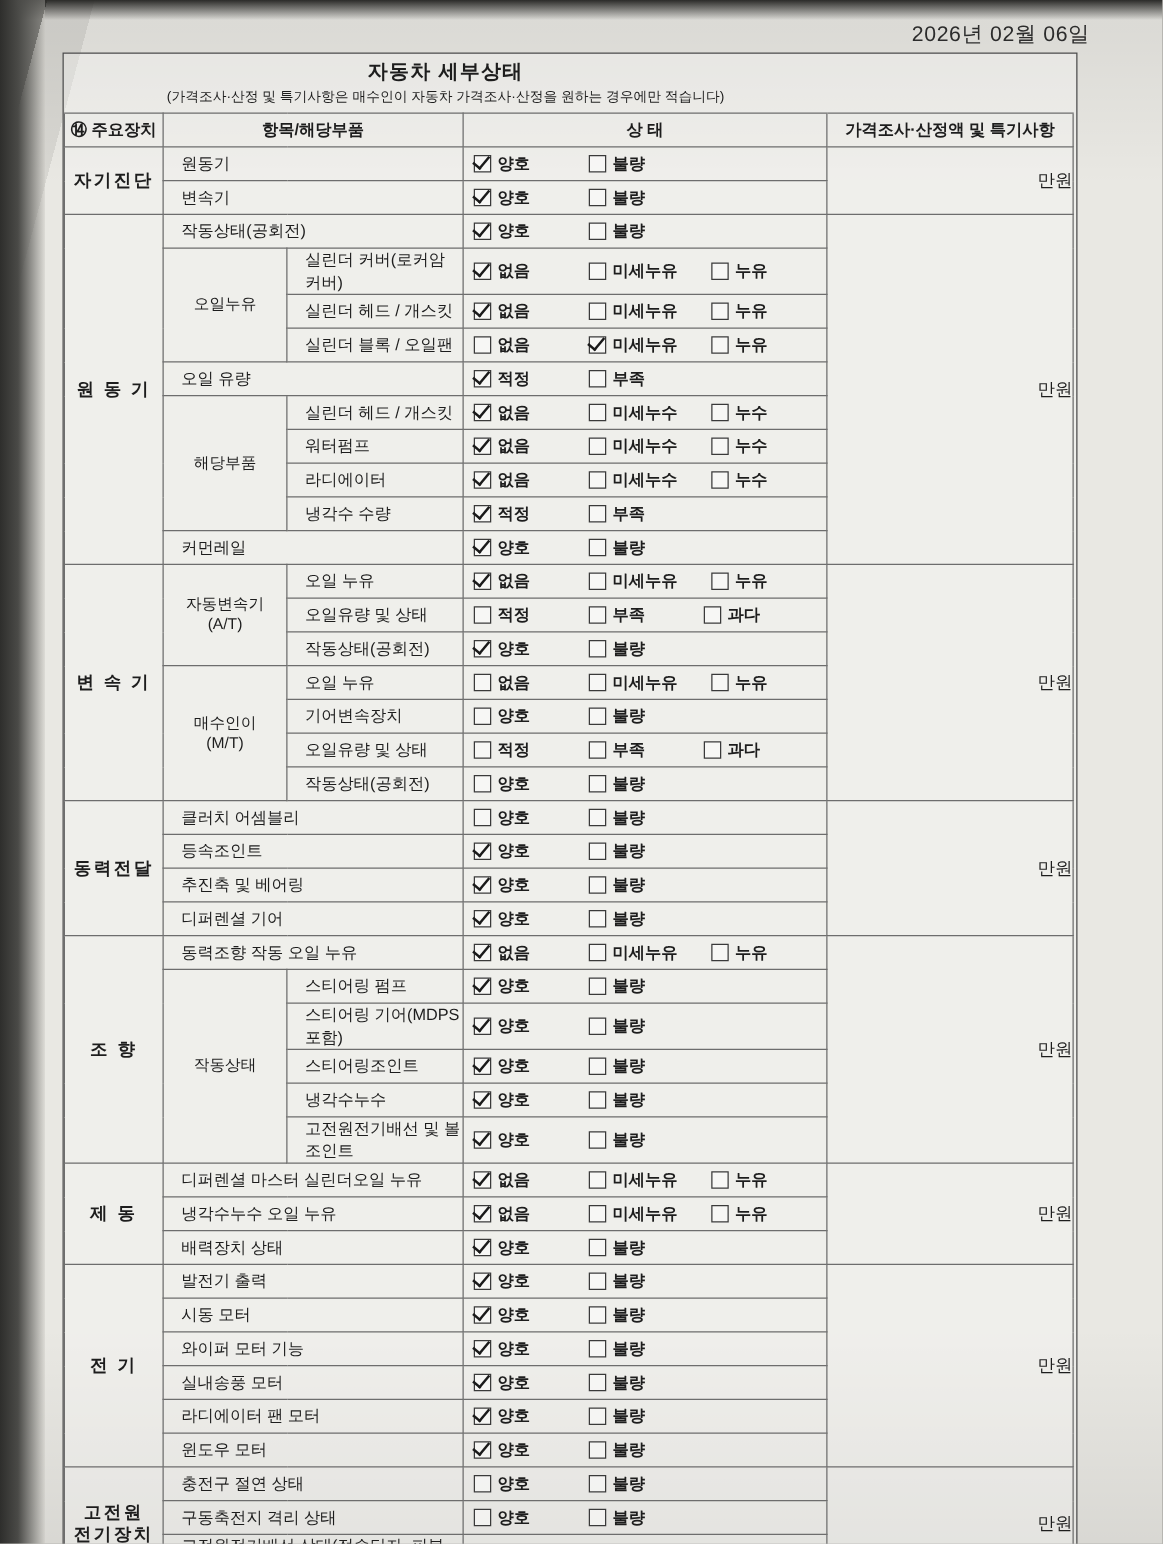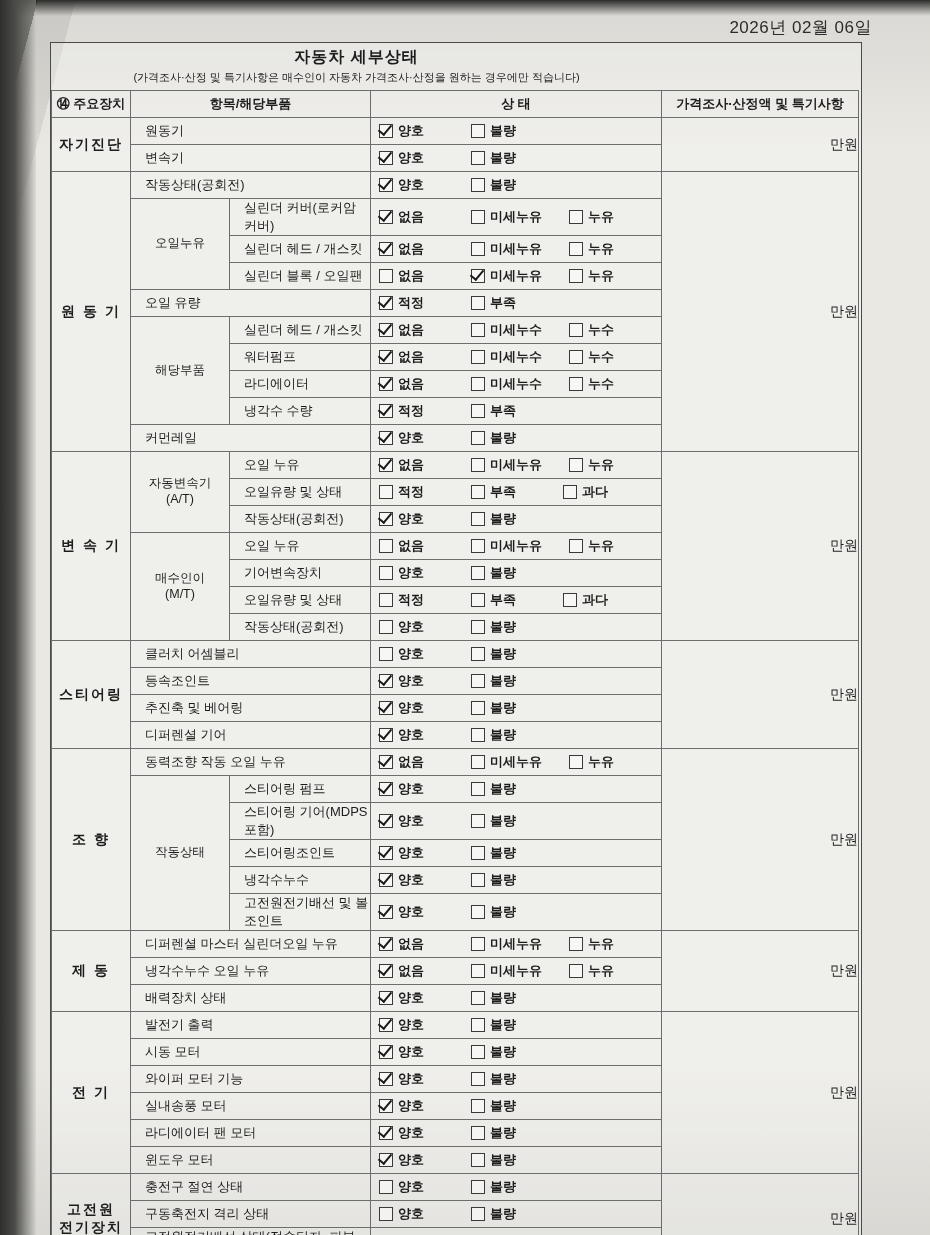--- a/index.html
+++ b/index.html
@@ -474,21 +474,21 @@
                 <span class="opt w2">
                   <span class="box"></span>
                   <span class="lbl">불량</span>
                 </span>
               </div>
             </td>
             <td class="note" style="border:none"></td>
           </tr>
           <tr>
             <td class="cat" rowspan="4">
-              <div>스티어링</div>
+              <div>동력전달</div>
             </td>
             <td class="item" colspan="2">클러치 어셈블리</td>
             <td class="state">
               <div class="opts">
                 <span class="opt w2">
                   <span class="box"></span>
                   <span class="lbl">양호</span>
                 </span>
                 <span class="opt w2">
                   <span class="box"></span>

